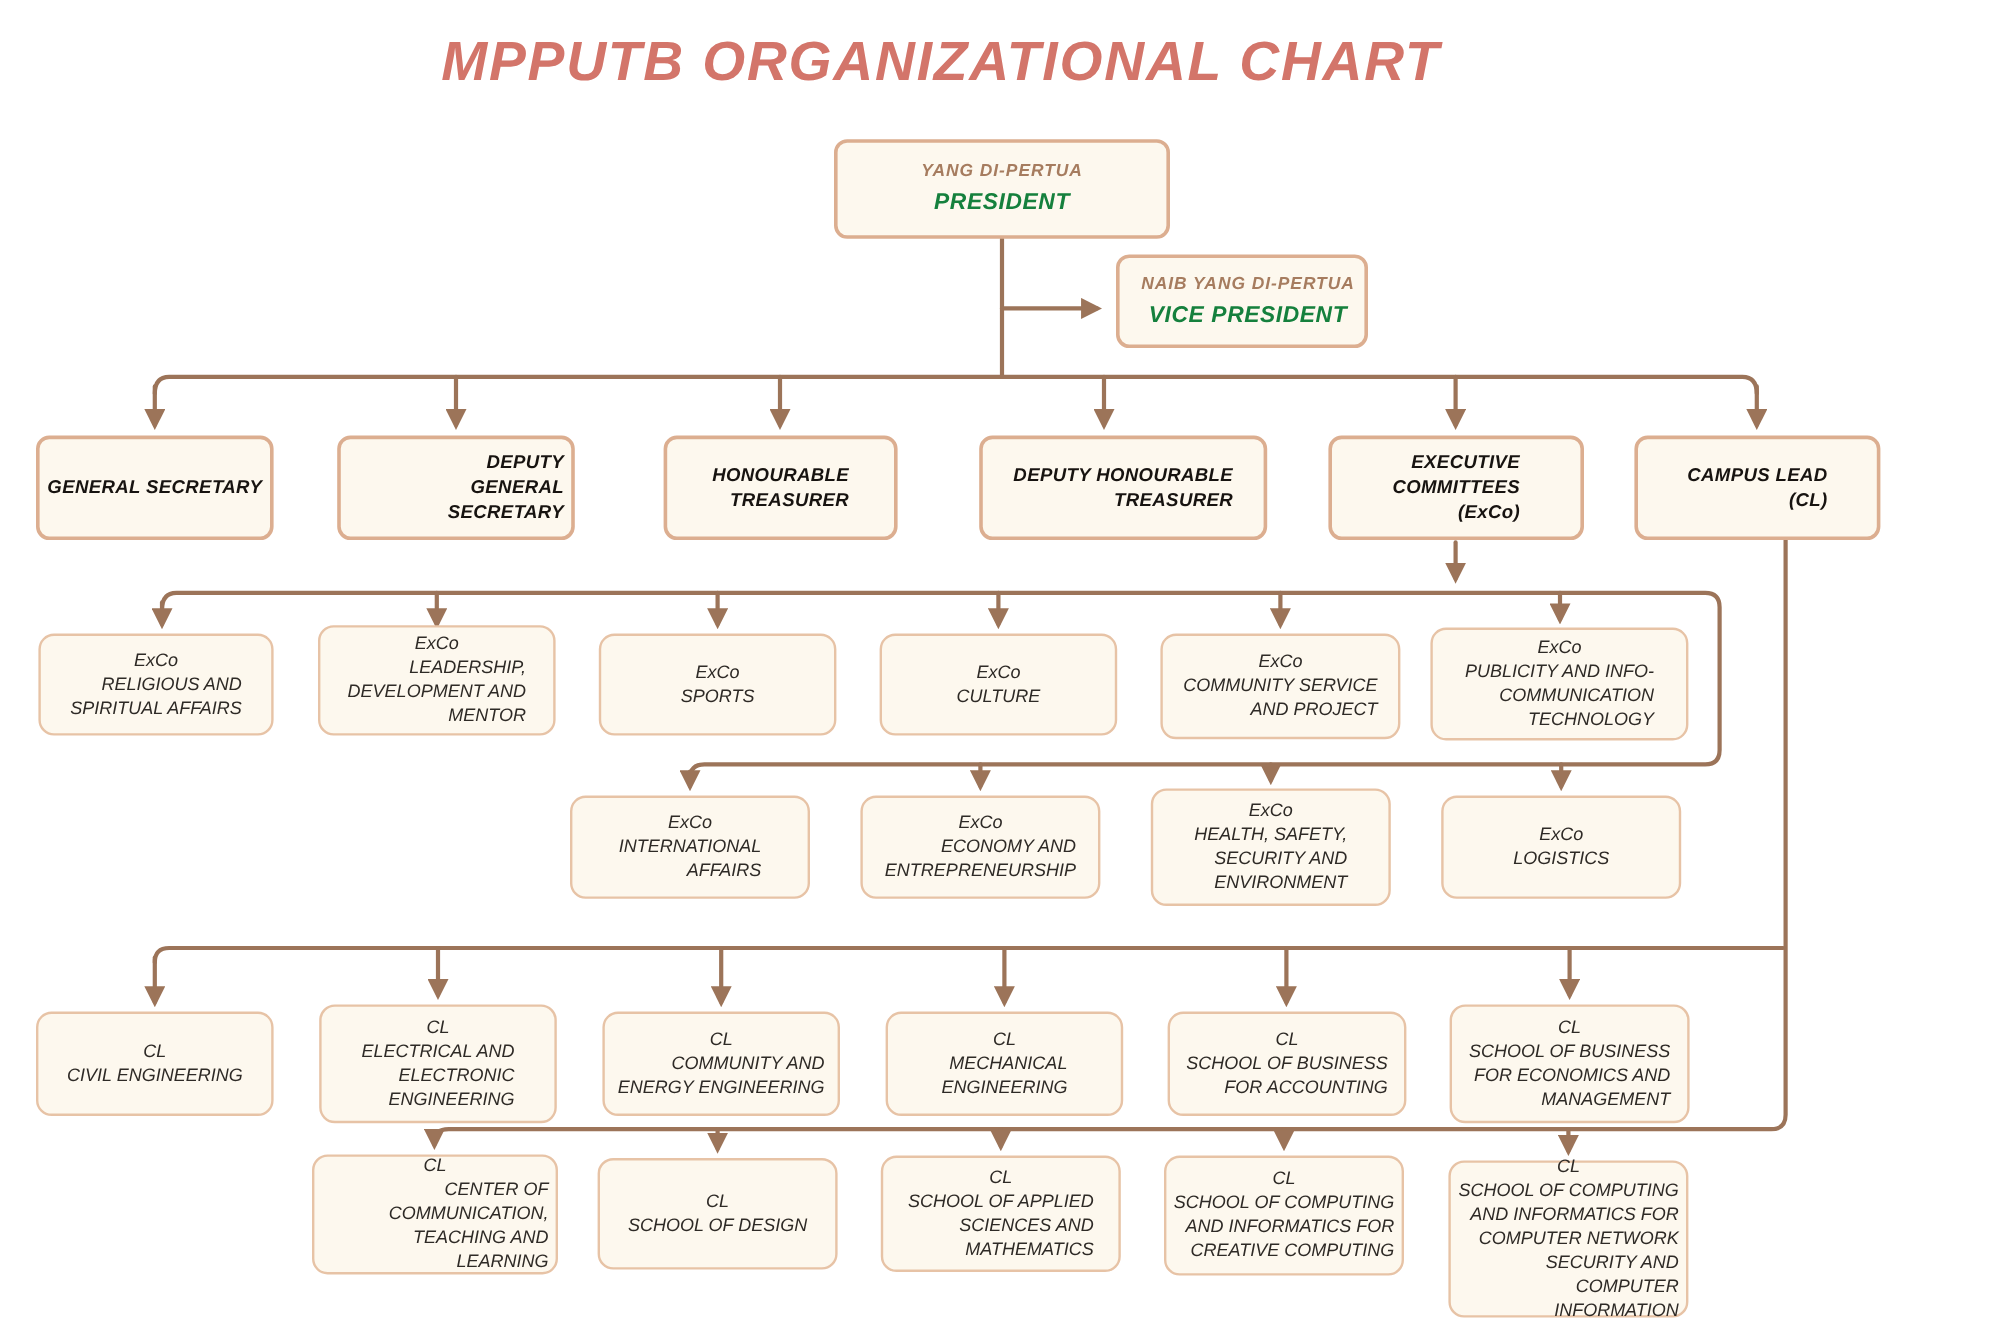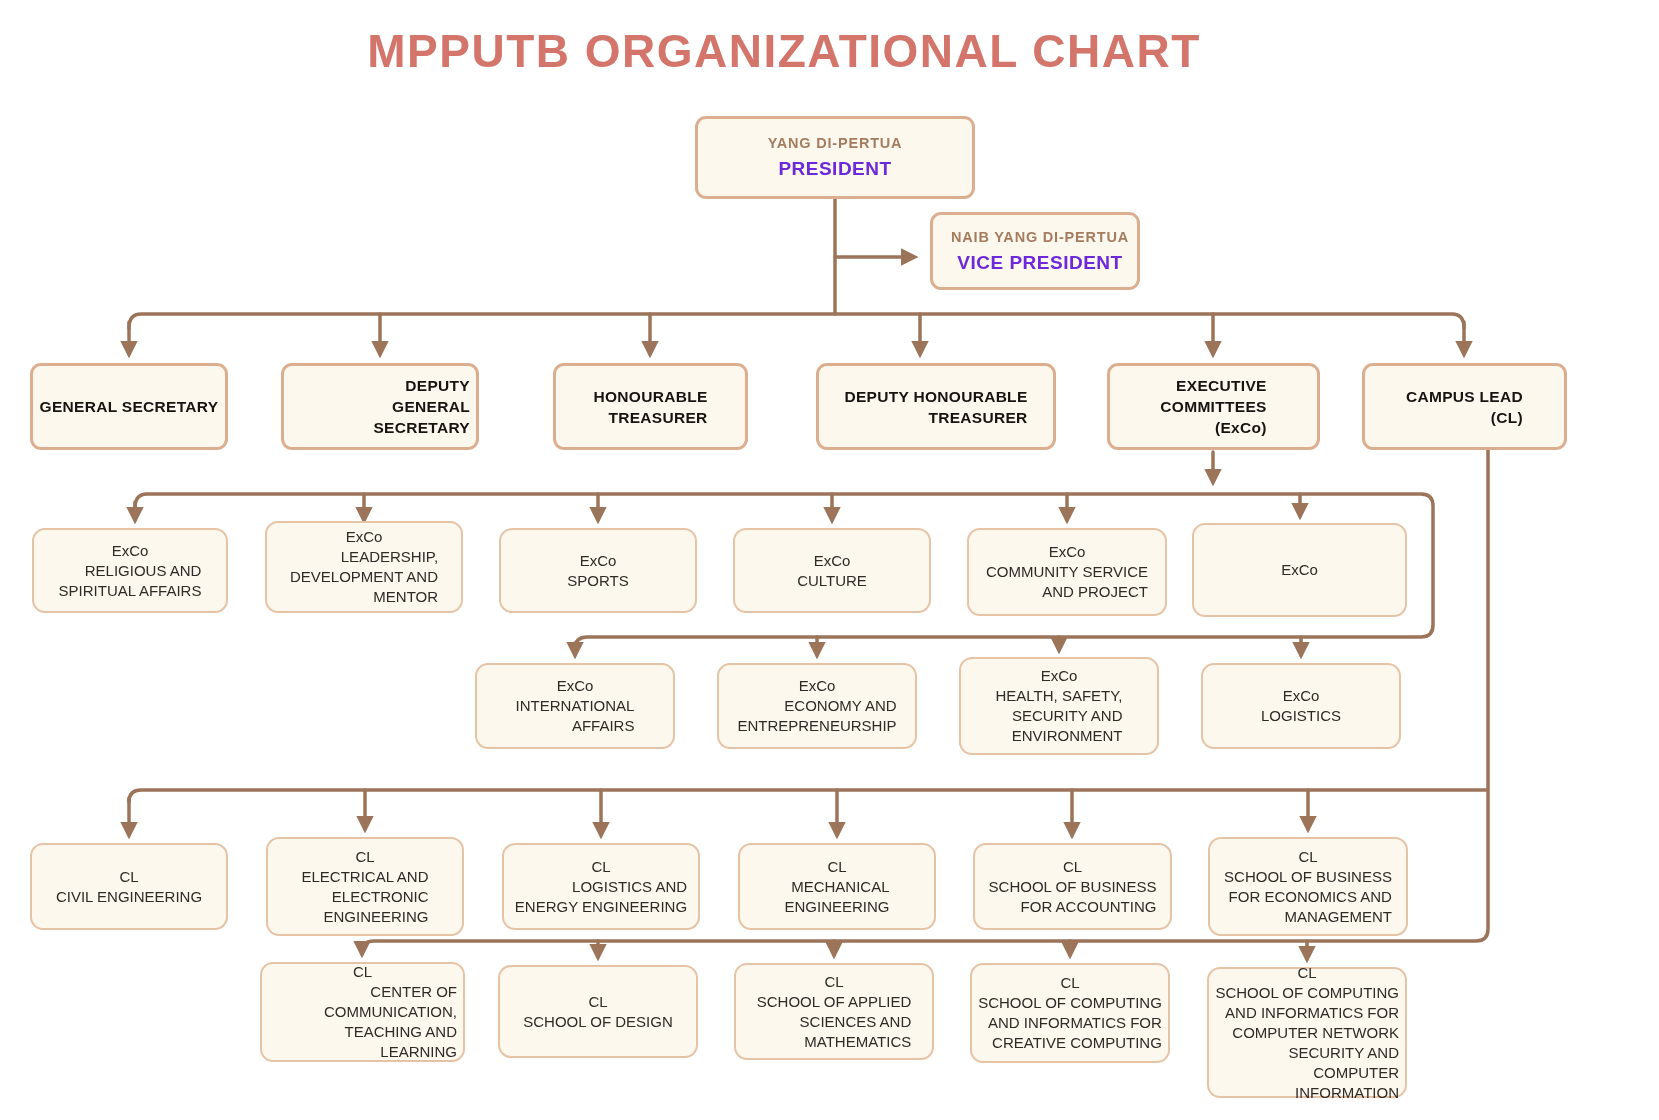--- a/index.html
+++ b/index.html
@@ -1,27 +1,27 @@
 <!DOCTYPE html>
 <html><head>
 <meta charset="utf-8">
 <style>
   html,body{margin:0;padding:0;background:#ffffff;}
   body{width:1659px;height:1120px;position:relative;overflow:hidden;
        font-family:"Liberation Sans", sans-serif;}
-  .stage{position:absolute;left:0;top:0;width:1659px;height:1120px;}
+  .stage{position:absolute;left:0;top:0;width:1659px;height:1120px;font-style:italic;}
   .title{position:absolute;top:24px;left:0;width:1568px;text-align:center;
          font-size:46px;font-weight:800;letter-spacing:1.5px;color:#d3756a;}
   svg.connectors{position:absolute;left:0;top:0;pointer-events:none;}
   .node{position:absolute;background:#fdf8ee;border:3px solid #dcae90;border-radius:11px;
         display:flex;flex-direction:column;align-items:center;justify-content:center;
         text-align:right;box-sizing:border-box;padding:4px 6px;}
   .node.child{border-width:2.5px;border-color:#e7c3a6;border-radius:13px;}
   .lbl-my{font-size:14.5px;font-weight:700;color:#a67c5f;letter-spacing:.8px;margin-bottom:7px;}
-  .lbl-en{font-size:19px;font-weight:700;color:#6d28d9;letter-spacing:.5px;}
+  .lbl-en{font-size:19px;font-weight:700;color:#15803d;letter-spacing:.5px;}
   .lbl-officer{font-size:15.5px;font-weight:700;color:#171310;line-height:21px;
                letter-spacing:.3px;white-space:pre-line;}
   .lbl-unit{font-size:15px;color:#2e2a26;line-height:20px;}
   .lbl-name{font-size:15px;color:#2e2a26;line-height:20px;white-space:pre-line;}
 </style>
 </head>
 <body>
 
 <div class="stage">
 
@@ -131,20 +131,23 @@
     <div class="lbl-unit">ExCo</div>
     <div class="lbl-name">CULTURE</div>
   </div>
   <div class="node child" style="left:967px;top:528px;width:200px;height:88px;">
     <div class="lbl-unit">ExCo</div>
     <div class="lbl-name">COMMUNITY SERVICE
 AND PROJECT</div>
   </div>
   <div class="node child" style="left:1192px;top:523px;width:215px;height:94px;">
     <div class="lbl-unit">ExCo</div>
+    <div class="lbl-name">PUBLICITY AND INFO-
+COMMUNICATION
+TECHNOLOGY</div>
   </div>
 
   <div class="node child" style="left:475px;top:663px;width:200px;height:86px;">
     <div class="lbl-unit">ExCo</div>
     <div class="lbl-name">INTERNATIONAL
 AFFAIRS</div>
   </div>
   <div class="node child" style="left:717px;top:663px;width:200px;height:86px;">
     <div class="lbl-unit">ExCo</div>
     <div class="lbl-name">ECONOMY AND
@@ -166,21 +169,21 @@
     <div class="lbl-name">CIVIL ENGINEERING</div>
   </div>
   <div class="node child" style="left:266px;top:837px;width:198px;height:99px;">
     <div class="lbl-unit">CL</div>
     <div class="lbl-name">ELECTRICAL AND
 ELECTRONIC
 ENGINEERING</div>
   </div>
   <div class="node child" style="left:502px;top:843px;width:198px;height:87px;">
     <div class="lbl-unit">CL</div>
-    <div class="lbl-name">LOGISTICS AND
+    <div class="lbl-name">COMMUNITY AND
 ENERGY ENGINEERING</div>
   </div>
   <div class="node child" style="left:738px;top:843px;width:198px;height:87px;">
     <div class="lbl-unit">CL</div>
     <div class="lbl-name">MECHANICAL
 ENGINEERING</div>
   </div>
   <div class="node child" style="left:973px;top:843px;width:199px;height:87px;">
     <div class="lbl-unit">CL</div>
     <div class="lbl-name">SCHOOL OF BUSINESS

